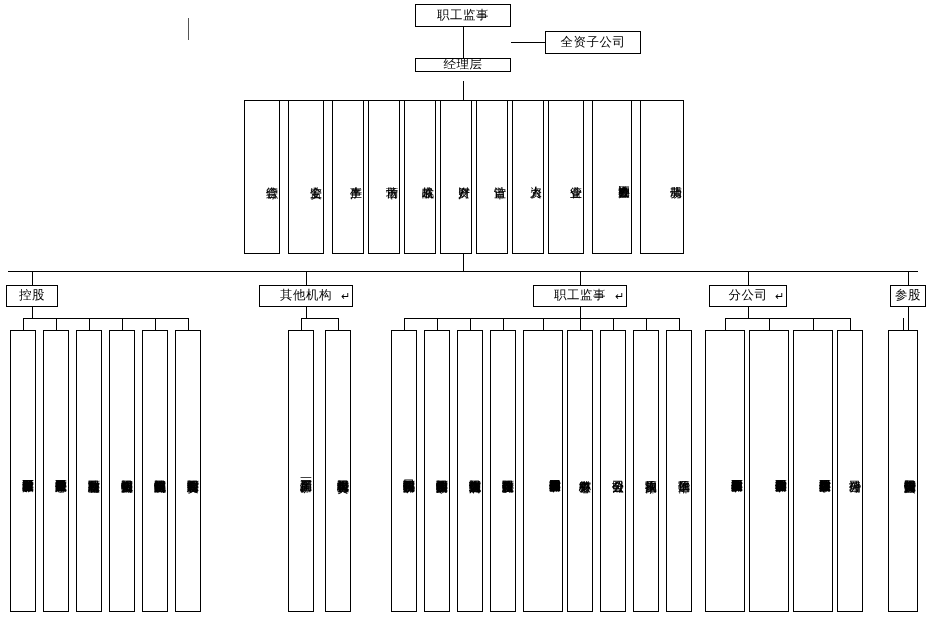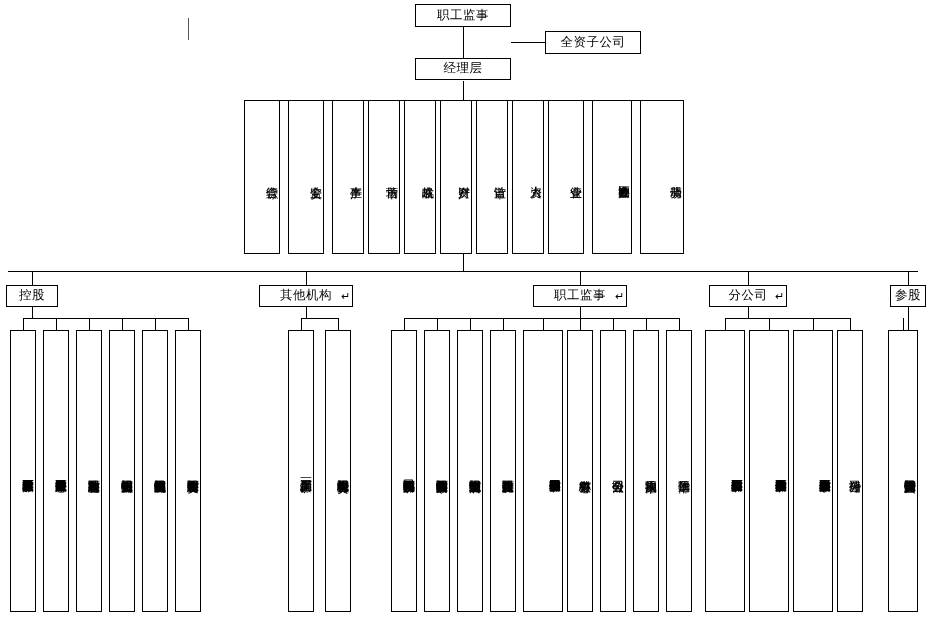--- a/index.html
+++ b/index.html
@@ -74,21 +74,21 @@
     background: #555;
   }
 </style>
 </head>
 <body>
 
 <div id="chart">
   <div class="stray"></div>
 <div class="box h" style="left: 415px; top: 4px; width: 96px; height: 23px;">职工监事</div>
     <div class="box h" style="left: 545px; top: 31px; width: 96px; height: 23px;">全资子公司</div>
-    <div class="box h" style="left: 415px; top: 58px; width: 96px; height: 22px;">经理层</div>
+    <div class="box h" style="left: 415px; top: 58px; width: 96px; height: 14px;">经理层</div>
     <div class="line vt" style="left: 463px; top: 27px; height: 4px;"></div>
     <div class="line vt" style="left: 463px; top: 27px; height: 31px;"></div>
     <div class="line hz" style="left: 511px; top: 42px; width: 34px;"></div>
     <div class="line vt" style="left: 511px; top: 42px; height: 1px;"></div>
     <div class="line vt" style="left: 463px; top: 81px; height: 19px;"></div>
     <div class="line hz" style="left: 262px; top: 100px; width: 400px;"></div>
     <div class="box v" style="left: 244px; top: 100px; width: 36px; height: 154px;">综合管</div>
     <div class="box v" style="left: 288px; top: 100px; width: 36px; height: 154px;">安全监</div>
     <div class="box v" style="left: 332px; top: 100px; width: 32px; height: 154px;">生产事</div>
     <div class="box v" style="left: 368px; top: 100px; width: 32px; height: 154px;">市场营</div>

